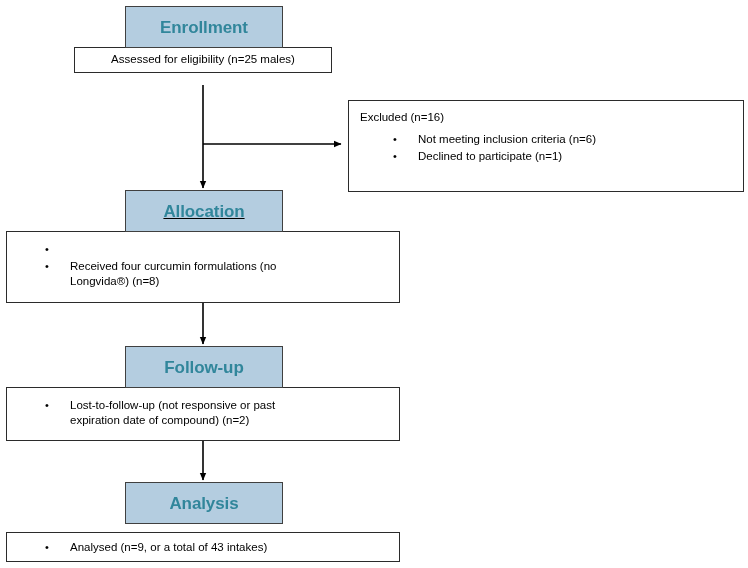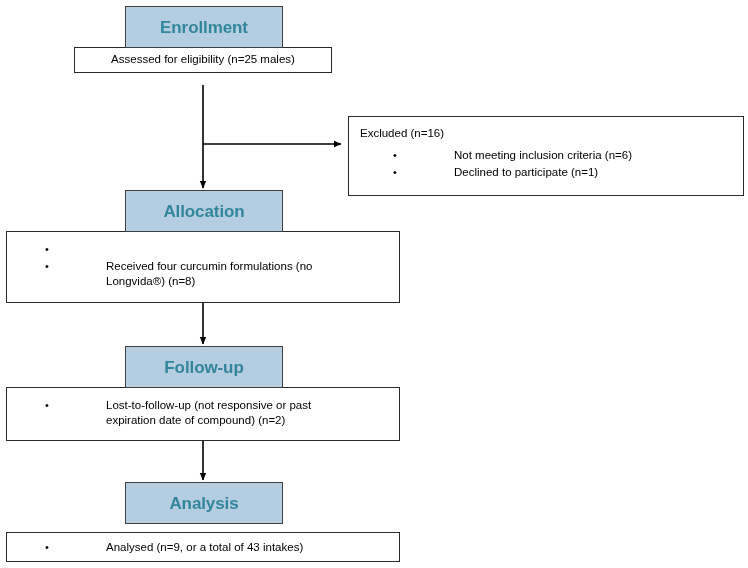--- a/index.html
+++ b/index.html
@@ -80,21 +80,20 @@
     color: #000;
     width: 25px;
     text-align: left;
   }
   .bullet-text {
     flex: 1 1 auto;
     font-size: 11.5px;
     line-height: 1.32;
     color: #000;
     white-space: pre-line;
-    margin-left: 36px;
   }
 
   .plain-line {
     font-size: 11.5px;
     line-height: 1.32;
     color: #000;
   }
 
   
   .connector-svg {
@@ -129,35 +128,35 @@
   </svg>
 
   <div class="stage-header" style="top:6px;">
     <span class="stage-label">Enrollment</span>
   </div>
 
   <div class="content-box centered-box" style="left:74px; top:47px; width:258px; height:26px;">
     <span class="box-text">Assessed for eligibility (n=25 males)</span>
   </div>
 
-  <div class="content-box" style="left:348px; top:116px; width:396px; height:80px;">
+  <div class="content-box" style="left:348px; top:100px; width:396px; height:92px;">
     <div class="plain-line" style="position:absolute; left:11px; top:9px;">Excluded (n=16)</div>
     <div class="bullet-list" style="top:31px; left:0;">
       <div class="bullet-row" style="padding-left:44px; padding-right:8px;">
         <span class="bullet-dot">•</span>
         <span class="bullet-text">Not meeting inclusion criteria (n=6)</span>
       </div>
       <div class="bullet-row" style="padding-left:44px; padding-right:8px;">
         <span class="bullet-dot">•</span>
         <span class="bullet-text">Declined to participate (n=1)</span>
       </div>
     </div>
   </div>
 
-  <div class="stage-header" style="top:190px;">
+  <div class="stage-header" style="top:190px;text-decoration:underline;">
     <span class="stage-label">Allocation</span>
   </div>
 
   <div class="content-box" style="left:6px; top:231px; width:394px; height:72px;">
     <div class="bullet-list" style="top:10px; left:0;">
       <div class="bullet-row" style="padding-left:38px; padding-right:8px;">
         <span class="bullet-dot">•</span>
       </div>
       <div class="bullet-row" style="padding-left:38px; padding-right:8px;">
         <span class="bullet-dot">•</span>

